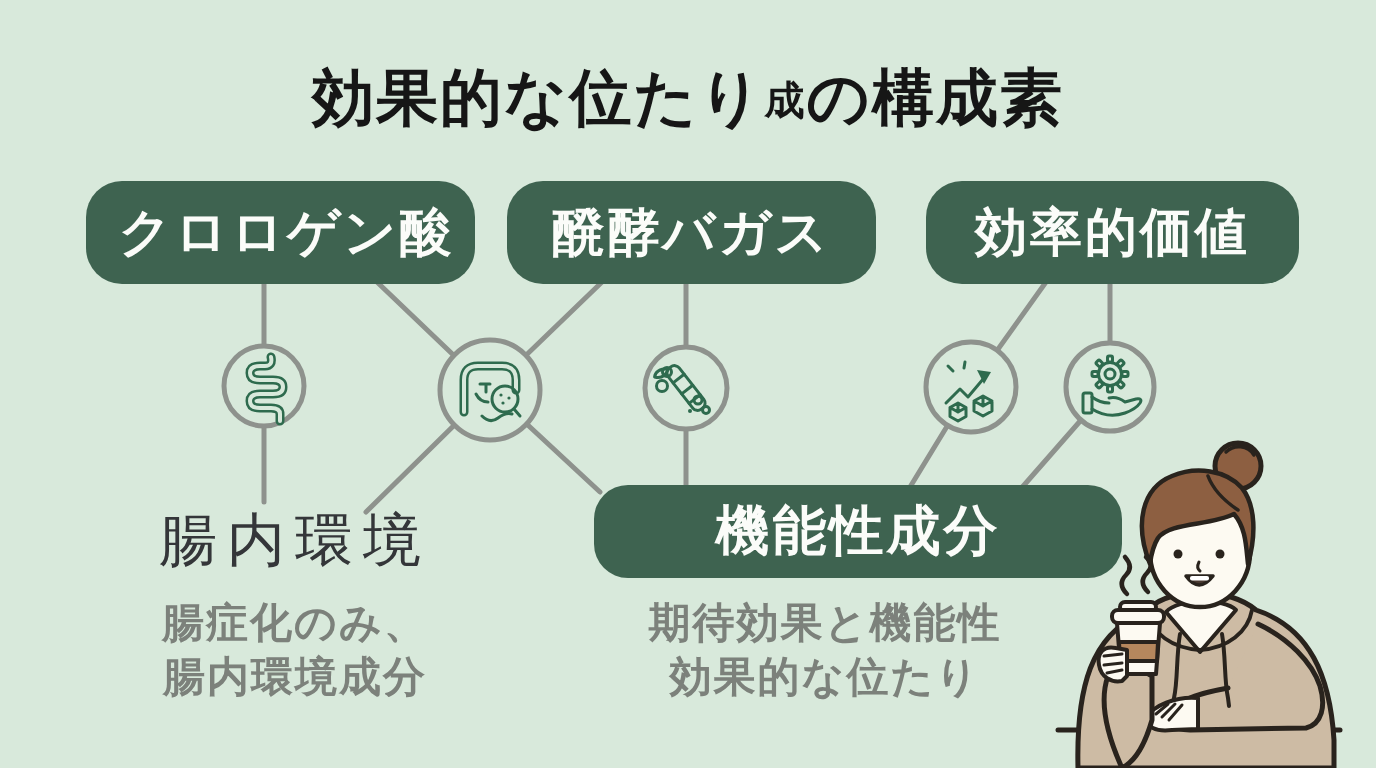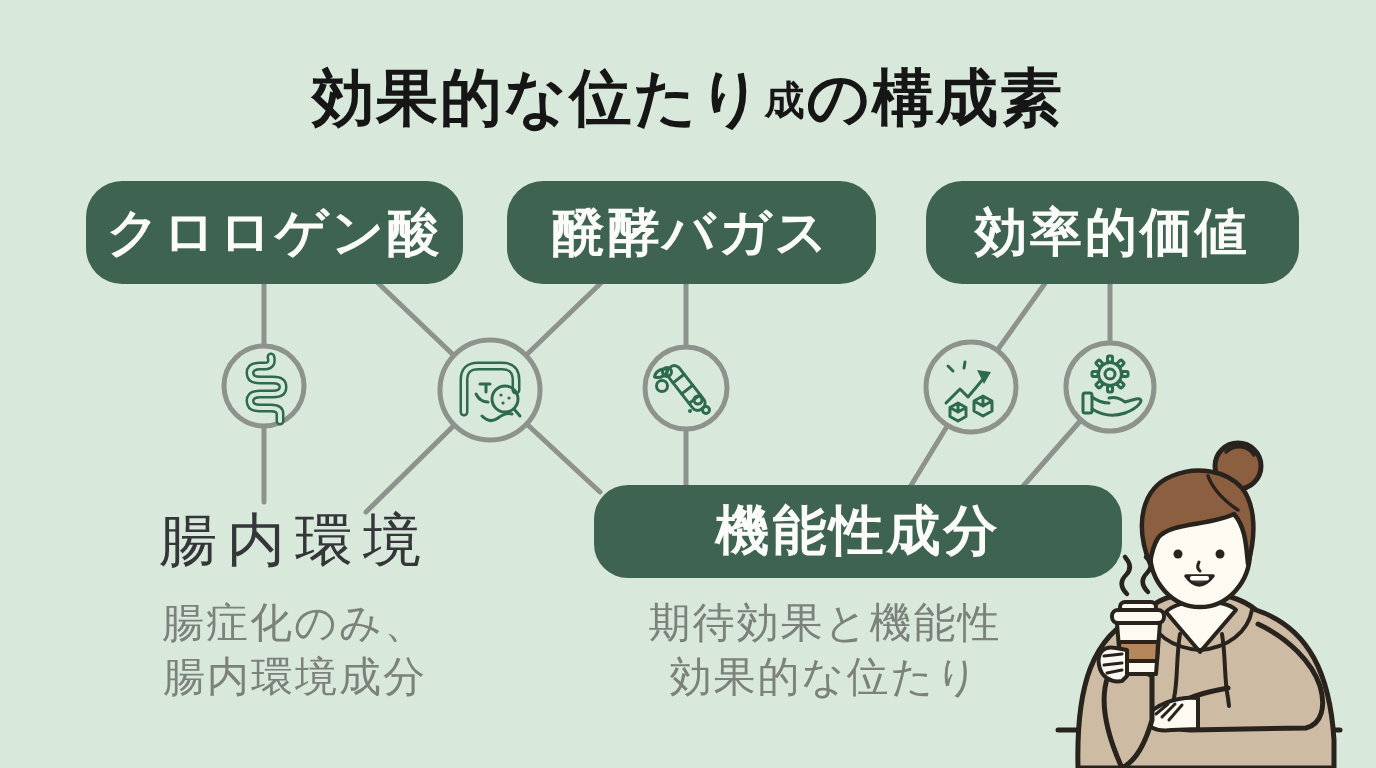--- a/index.html
+++ b/index.html
@@ -15,32 +15,32 @@
     position:absolute;top:56px;left:0;width:100%;text-align:center;z-index:2;
     font-size:62px;font-weight:900;color:#161616;letter-spacing:2px;
   }
   .title .small-char{font-size:40px;vertical-align:12%;}
   .node{
     position:absolute;z-index:2;display:flex;align-items:center;justify-content:center;
     background:#3e6350;border-radius:36px;color:#fbfcf9;font-weight:800;
     letter-spacing:3px;
   }
   .node-top{top:181px;height:103px;font-size:52px;}
-  #node-chlorogenic{left:86px;width:377px;}
+  #node-chlorogenic{left:86px;width:377px;padding-left:12px;}
   #node-bagasse{left:507px;width:369px;}
   #node-value{left:926px;width:373px;}
   #node-functional{left:594px;top:485px;width:528px;height:93px;font-size:54px;border-radius:34px;}
   .bottom-label{
     position:absolute;z-index:2;text-align:center;
     font-size:58px;font-weight:400;color:#343639;letter-spacing:10px;
   }
   #label-gut{left:120px;top:502px;width:350px;}
   .note{
     position:absolute;z-index:2;text-align:center;
-    font-size:42px;line-height:54px;font-weight:400;color:#7c817b;letter-spacing:2px;
+    font-size:42px;line-height:54px;font-weight:700;color:#7c817b;letter-spacing:2px;
   }
   #note-gut{left:95px;top:596px;width:400px;}
   #note-functional{left:630px;top:596px;width:390px;}
   .stroke-ic{fill:none;stroke:#2e6b4e;stroke-width:3;stroke-linecap:round;stroke-linejoin:round;}
   .tube-outer{fill:none;stroke:#2e6b4e;stroke-width:9;stroke-linecap:round;stroke-linejoin:round;}
   .tube-inner{fill:none;stroke:#d8e9db;stroke-width:4;stroke-linecap:round;stroke-linejoin:round;}
   .conn{stroke:#8e928d;stroke-width:5;stroke-linecap:round;}
   .icon-circle{fill:#d8e9db;stroke:#8e928d;stroke-width:5;}
   .ink{stroke:#29231d;stroke-linecap:round;stroke-linejoin:round;}
 </style>

